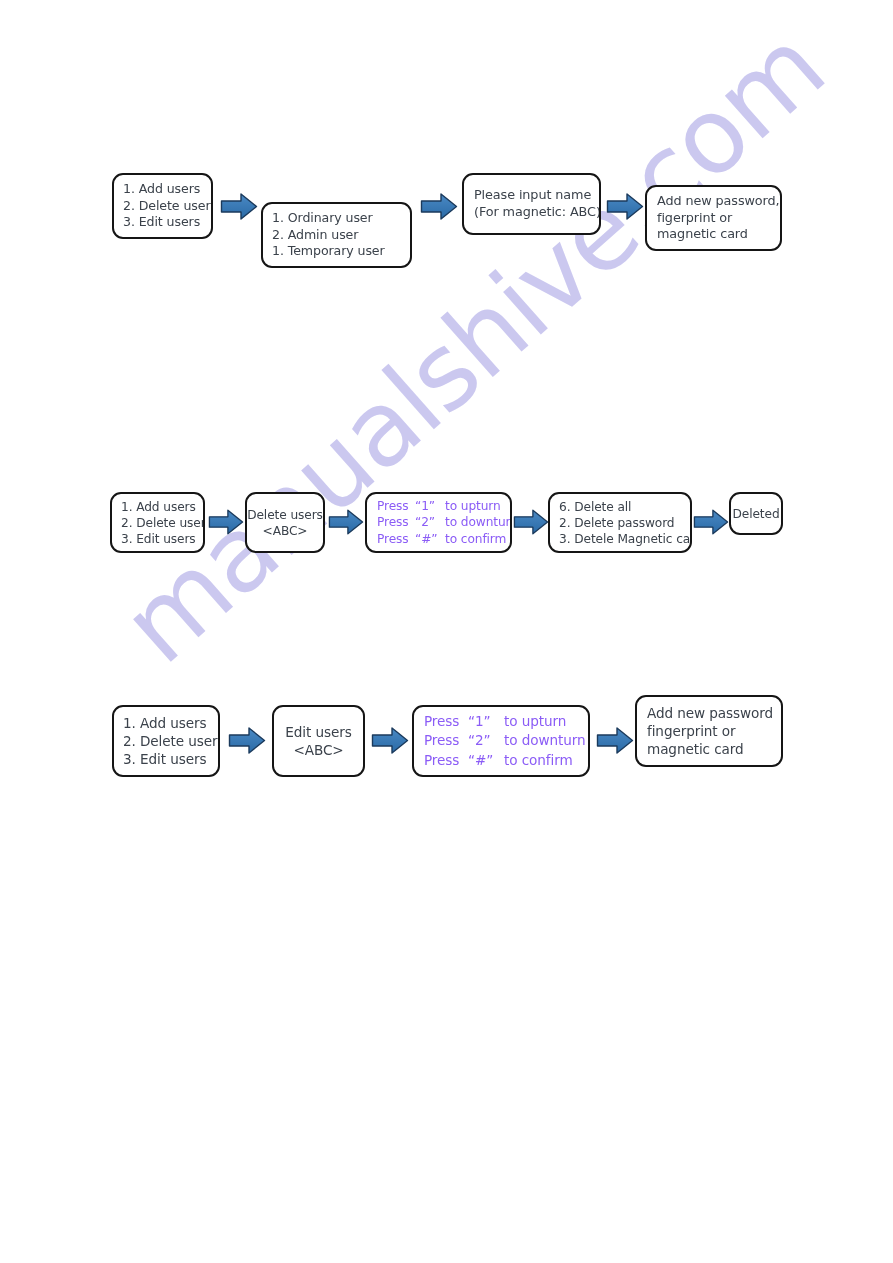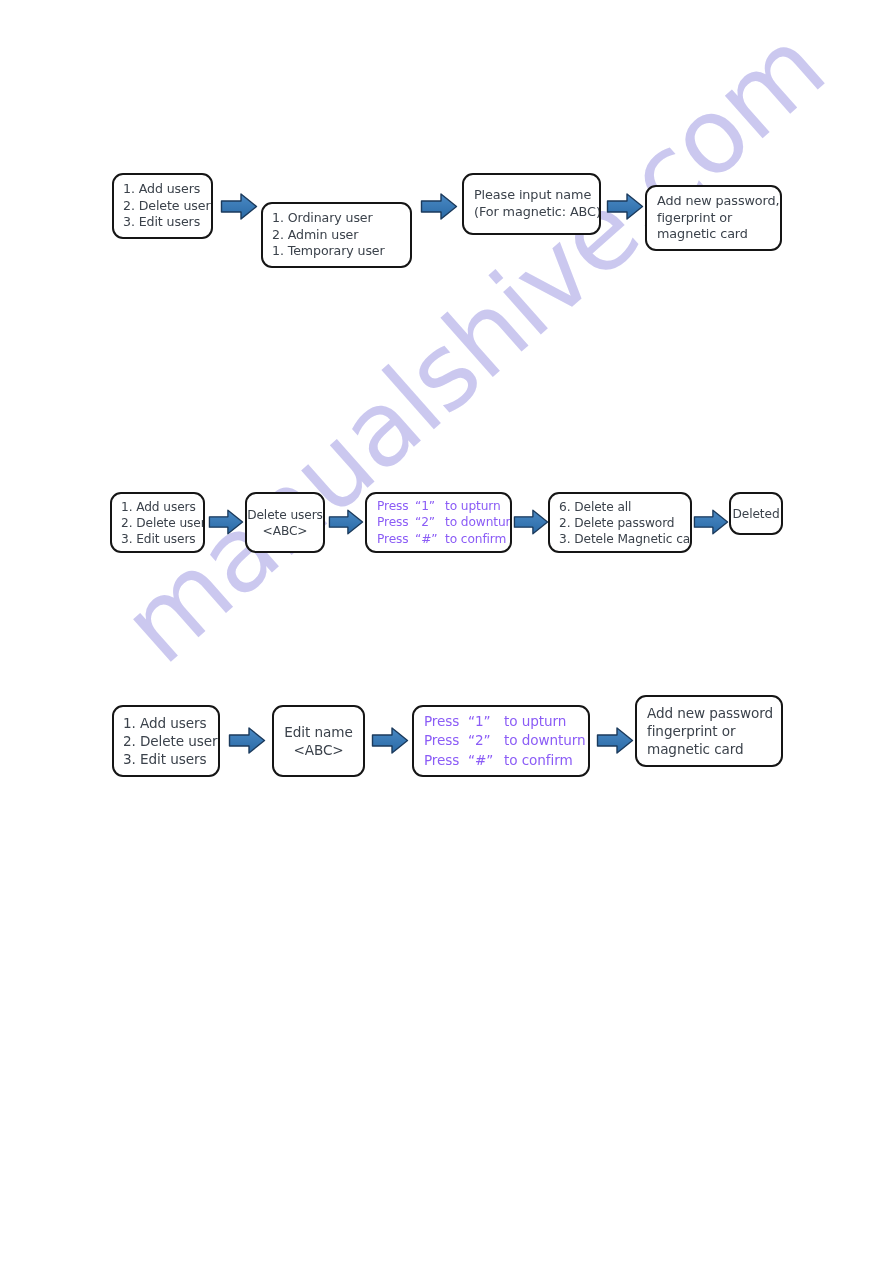--- a/index.html
+++ b/index.html
@@ -328,21 +328,21 @@
           <linearGradient id="ag8" x1="0" y1="0" x2="0" y2="1">
             <stop offset="0" stop-color="#4a89c4"></stop>
               <stop offset="1" stop-color="#2a6aa6"></stop>
           </linearGradient>
         </defs>
         <path d="M1.5 9 L21 9 L21 2 L36.5 14.5 L21 27 L21 20 L1.5 20 Z" fill="url(#ag8)" stroke="#1b3a5c" stroke-width="1.4" stroke-linejoin="round"></path>
       </svg>
     </div>
 
     <div class="node centered" style="left:272px; top:705px; width:93px; height:72px;">
-      <div class="line">Edit name</div>
+      <div class="line">Edit users</div>
       <div class="line">&lt;ABC&gt;</div>
     </div>
 
     <div class="arrow" style="left:371px; top:726px;">
       <svg width="38" height="29" viewBox="0 0 38 29">
         <defs>
           <linearGradient id="ag9" x1="0" y1="0" x2="0" y2="1">
             <stop offset="0" stop-color="#4a89c4"></stop>
               <stop offset="1" stop-color="#2a6aa6"></stop>
           </linearGradient>

